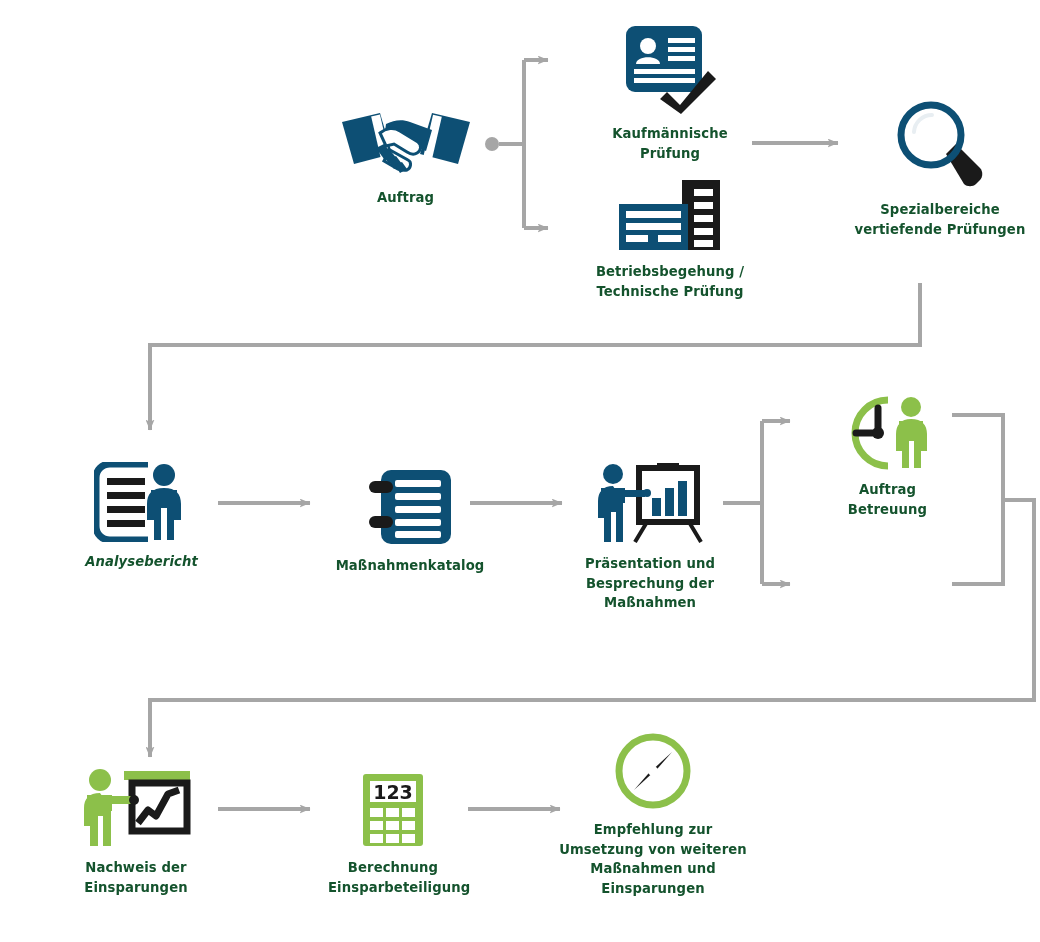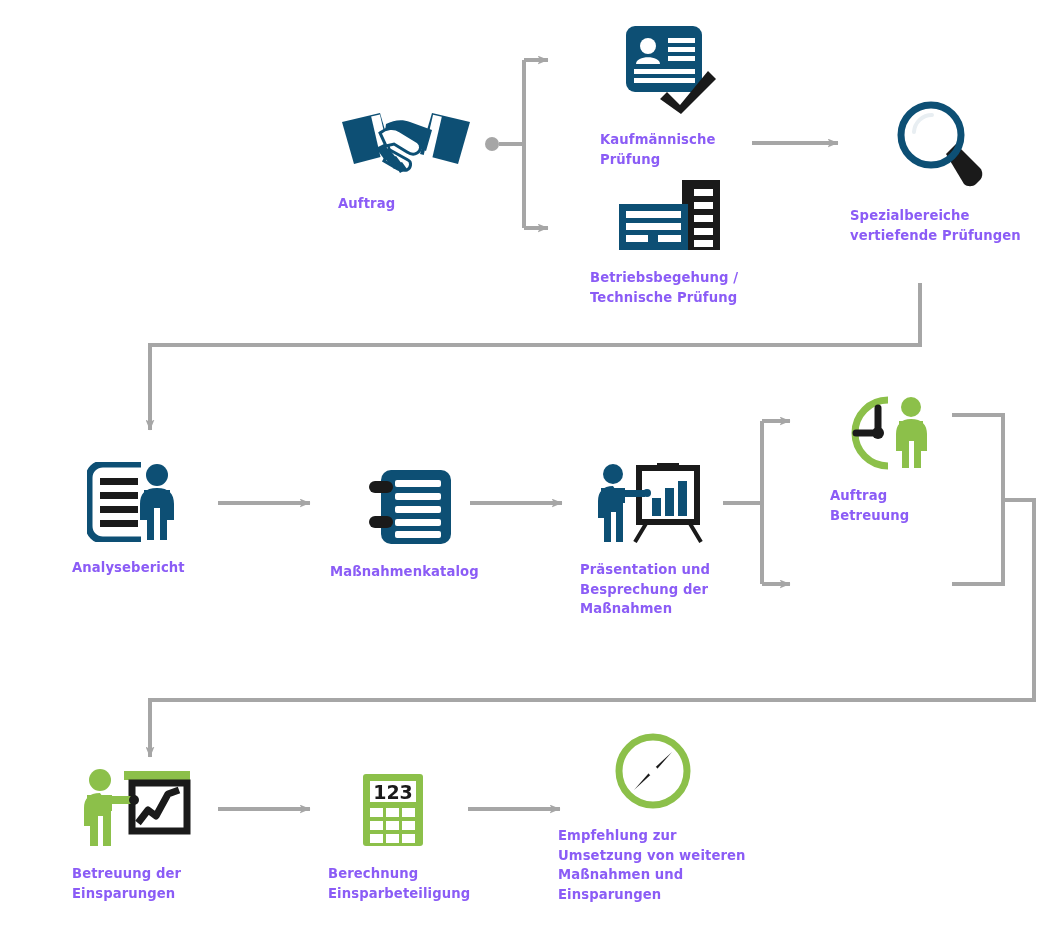--- a/index.html
+++ b/index.html
@@ -6,35 +6,35 @@
   body{
     font-family:"DejaVu Sans", sans-serif;
     width:1040px;height:942px;
     position:relative;overflow:hidden;
   }
   #stage{position:relative;width:1040px;height:942px;}
   #wires{position:absolute;left:0;top:0;width:1040px;height:942px;}
   .node{position:absolute;display:flex;flex-direction:column;align-items:center;}
   .node .glyph{display:flex;align-items:center;justify-content:flex-end;}
   .node .cap{
-    margin-top:16px;
+    margin-top:10px;
     font-size:13.2px;
     font-weight:700;
     line-height:1.48;
-    color:#8b5cf6;
-    text-align:left;
+    color:#14532d;
+    text-align:center;
     letter-spacing:.1px;
     white-space:pre-line;
   }
   
   #n-auftrag   {left:338px; top:106px; width:135px;}
   #n-kauf      {left:600px; top:22px;  width:140px;}
   #n-betrieb   {left:590px; top:178px; width:160px;}
   #n-spezial   {left:850px; top:98px;  width:180px;}
-  #n-analyse   {left:72px;  top:462px; width:125px;}
+  #n-analyse   {left:79px;  top:462px; width:125px;font-style:italic;}
   #n-katalog   {left:330px; top:468px; width:160px;}
   #n-praes     {left:580px; top:462px; width:140px;}
   #n-laufend   {left:830px; top:396px; width:115px;}
   #n-umsetz    {left:790px; top:548px; width:190px;}
   #n-nachweis  {left:72px;  top:768px; width:128px;}
   #n-berechnung{left:328px; top:772px; width:130px;}
   #n-empfehl   {left:558px; top:732px; width:190px;}
   .cap-w{width:100%;}
 </style>
 </head>
@@ -246,21 +246,21 @@
         <path d="M58,55 L68,42 L76,48 L88,26 L99,22" fill="none" stroke="#1a1a1a" stroke-width="7" stroke-linejoin="round"></path>
         <g fill="#8cc04a">
           <circle cx="20" cy="12" r="11"></circle>
           <path d="M20,25 C9,25 4,31 4,40 L4,58 L10,58 L10,78 L18,78 L18,48 L23,48 L23,78 L31,78 L31,40 Z"></path>
           <rect x="7" y="27" width="25" height="16"></rect>
           <rect x="31" y="28" width="20" height="8"></rect>
         </g>
         <circle cx="54" cy="32" r="5" fill="#1a1a1a"></circle>
       </svg>
     </div>
-    <div class="cap cap-w">Betreuung der
+    <div class="cap cap-w">Nachweis der
 Einsparungen</div>
   </div>
 
   <div class="node" id="n-berechnung">
     <div class="glyph">
       <svg width="64" height="76" viewBox="0 0 64 76">
         <rect x="2" y="2" width="60" height="72" rx="3" fill="#8cc04a"></rect>
         <rect x="9" y="9" width="46" height="21" fill="#fff"></rect>
         <text x="32" y="27" font-family="'DejaVu Sans', sans-serif" font-size="19" font-weight="700" fill="#1a1a1a" text-anchor="middle">123</text>
         <g fill="#fff">

